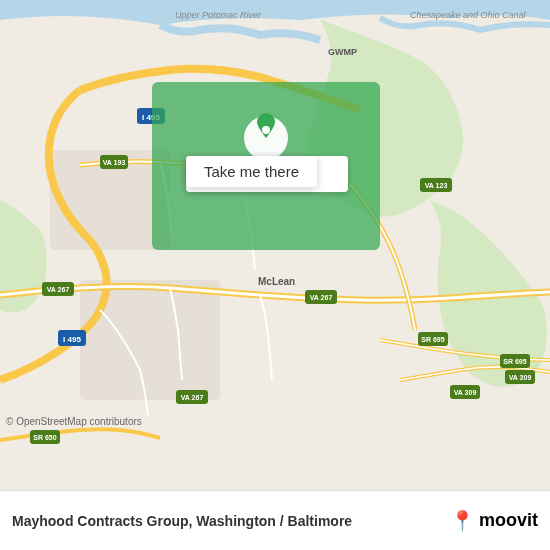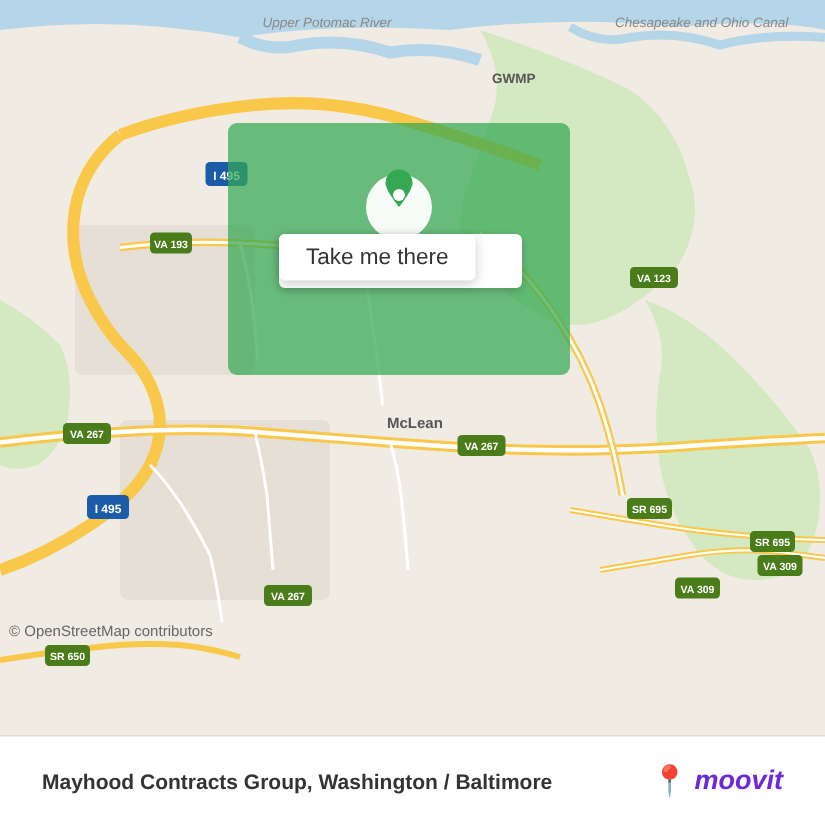--- a/index.html
+++ b/index.html
@@ -43,21 +43,21 @@
       z-index: 20;
     }
 
     
     #bottom-bar {
       width: 550px;
       height: 60px;
       background: white;
       display: flex;
       align-items: center;
-      padding: 0 28px;
+      padding: 0 12px;
       border-top: 1px solid #ddd;
       gap: 10px;
       justify-content: flex-end;
     }
 
     .attribution {
       font-size: 10px;
       color: #666;
       position: absolute;
       bottom: 63px;
@@ -79,22 +79,21 @@
     }
 
     .moovit-pin {
       color: #f04e23;
       font-size: 20px;
     }
 
     .moovit-text {
       font-size: 18px;
       font-weight: bold;
-      color: #6d28d9;
-      font-style: italic;
+      color: #000000;
     }
   </style>
 </head>
 <body>
 
 <div id="map-container">
   <svg id="map-svg" viewBox="0 0 550 490" xmlns="http://www.w3.org/2000/svg">
 
     <rect width="550" height="490" fill="#f0ebe3"></rect>
 

